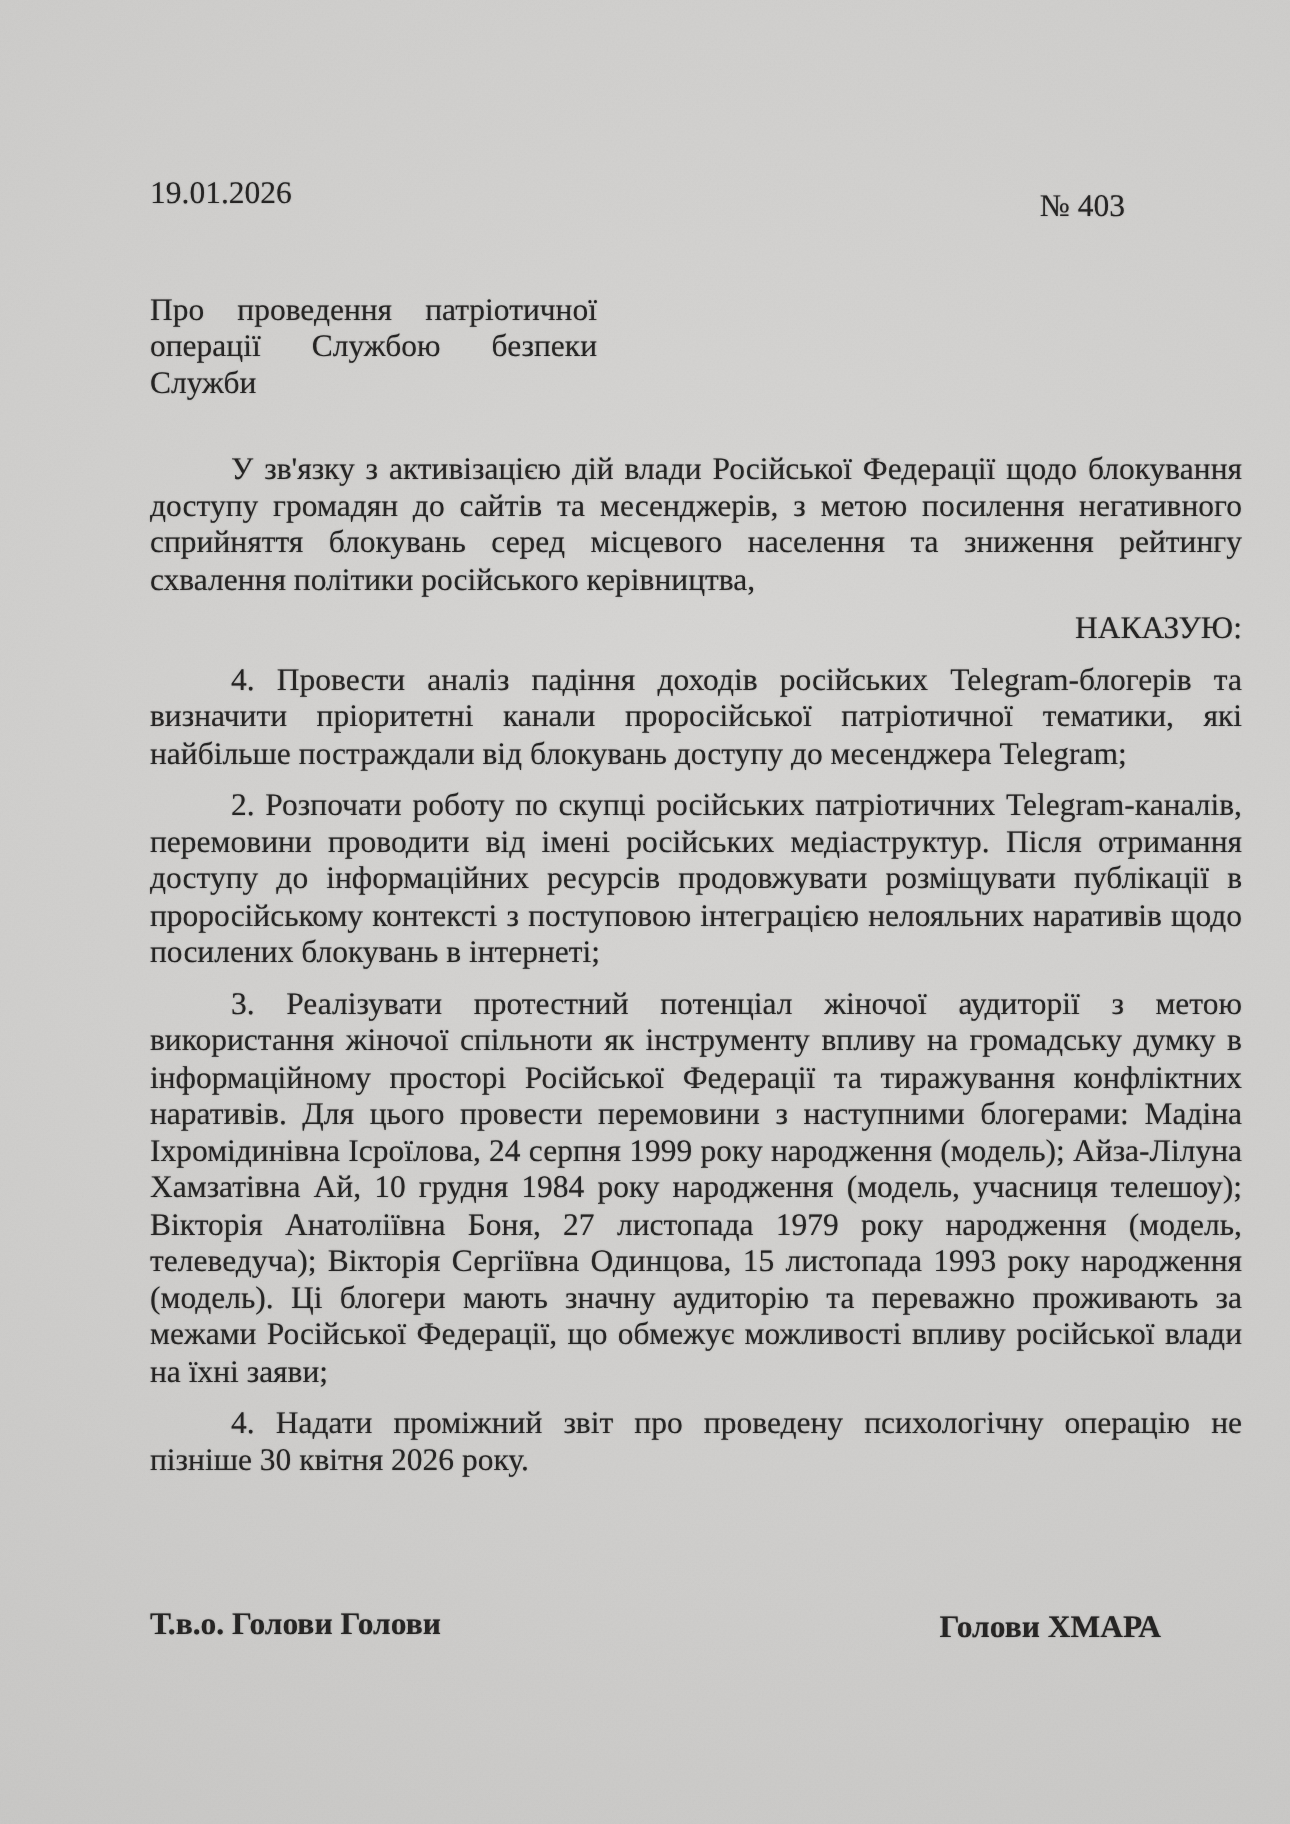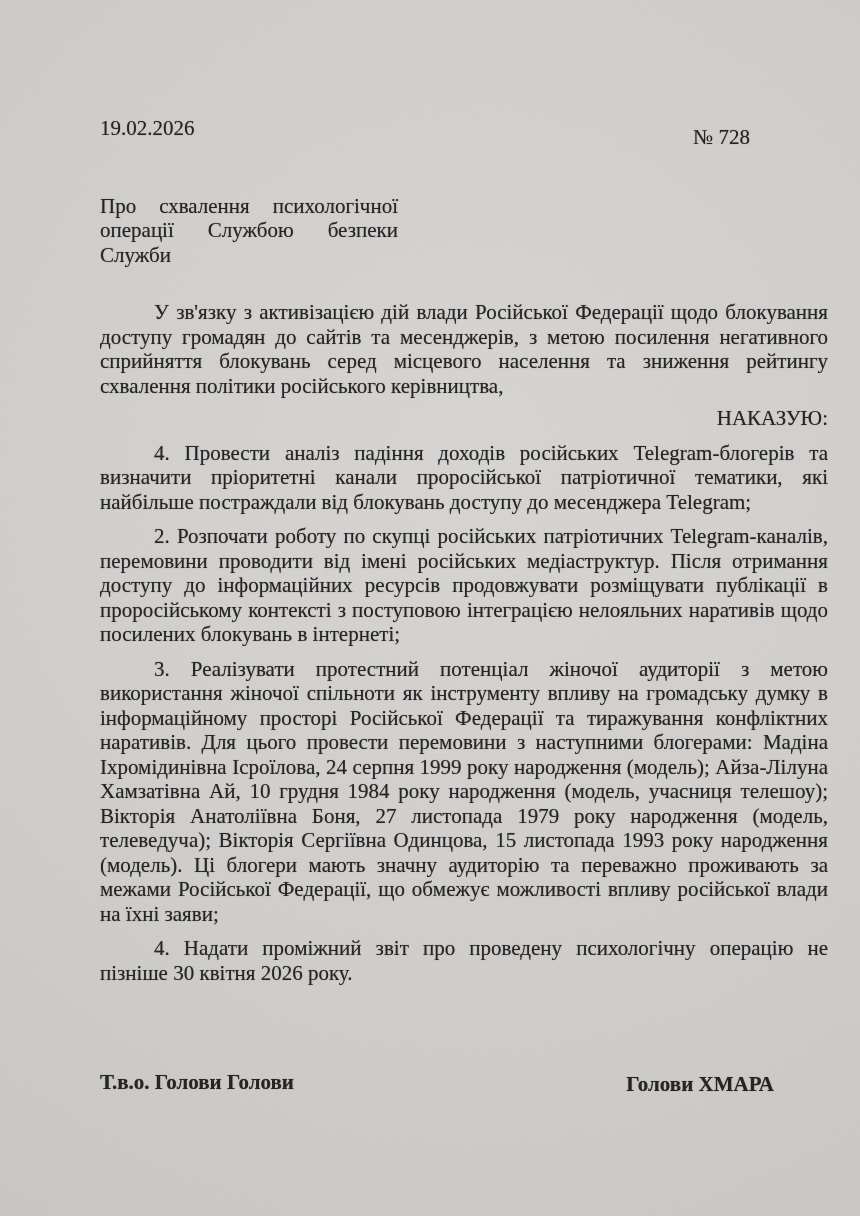--- a/index.html
+++ b/index.html
@@ -72,26 +72,26 @@
   .sig-name { margin-right: 54px; }
 </style>
 </head>
 <body>
 
 <div class="page">
 
   <div class="content">
 
     <div class="head-row">
-      <span class="doc-date">19.02.2026</span>
-      <span class="doc-number">№ 728</span>
+      <span class="doc-date">19.01.2026</span>
+      <span class="doc-number">№ 403</span>
     </div>
 
     <div class="subject">
-      <div class="subject-line just">Про схвалення психологічної</div>
+      <div class="subject-line just">Про проведення патріотичної</div>
       <div class="subject-line just">операції Службою безпеки</div>
       <div class="subject-line">Служби</div>
     </div>
 
     <p class="para indent intro">У зв'язку з активізацією дій влади Російської Федерації щодо блокування доступу громадян до сайтів та месенджерів, з метою посилення негативного сприйняття блокувань серед місцевого населення та зниження рейтингу схвалення політики російського керівництва,</p>
 
     <p class="para order-word">НАКАЗУЮ:</p>
 
     <p class="para indent">4. Провести аналіз падіння доходів російських Telegram-блогерів та визначити пріоритетні канали проросійської патріотичної тематики, які найбільше постраждали від блокувань доступу до месенджера Telegram;</p>
     <p class="para indent">2. Розпочати роботу по скупці російських патріотичних Telegram-каналів, перемовини проводити від імені російських медіаструктур. Після отримання доступу до інформаційних ресурсів продовжувати розміщувати публікації в проросійському контексті з поступовою інтеграцією нелояльних наративів щодо посилених блокувань в інтернеті;</p>

